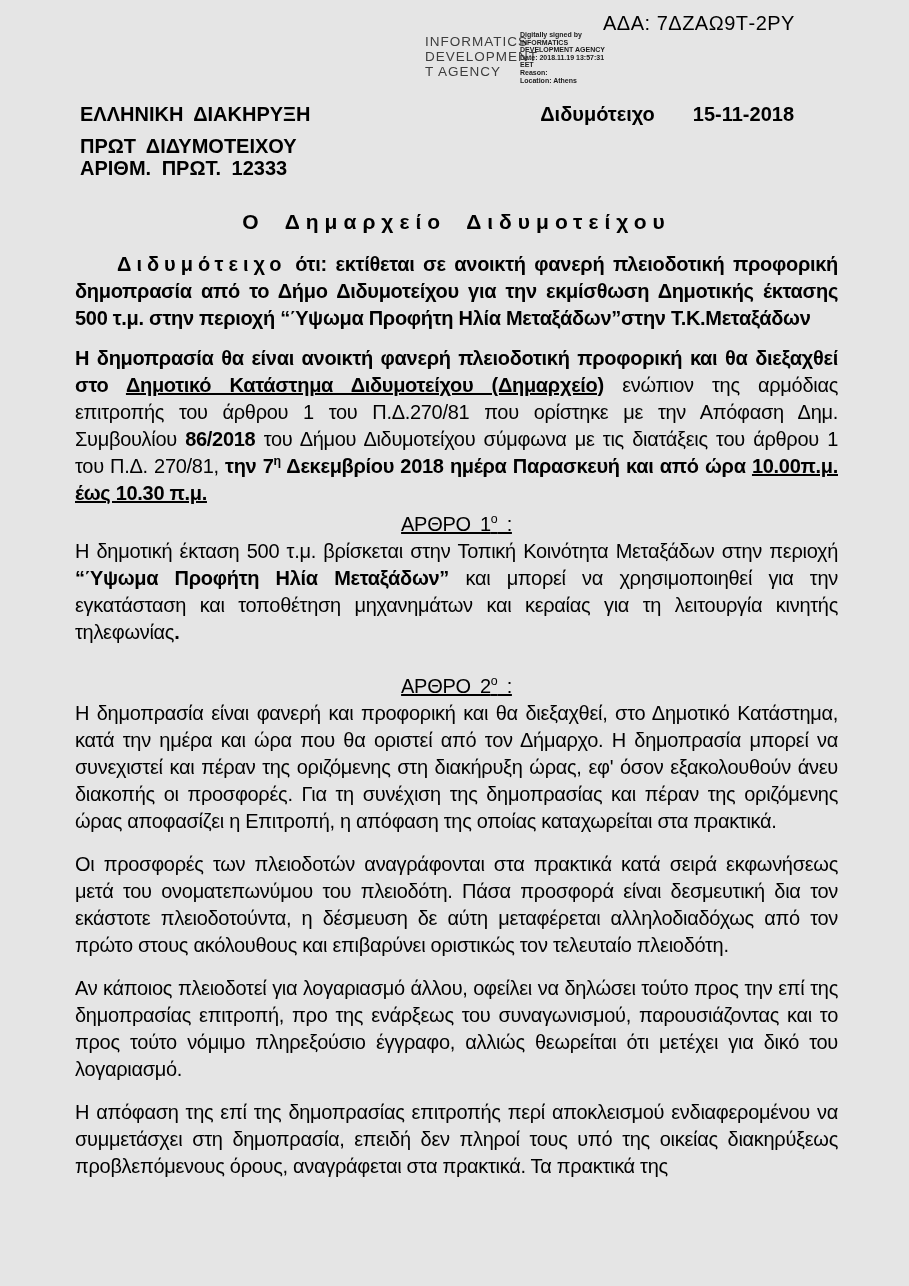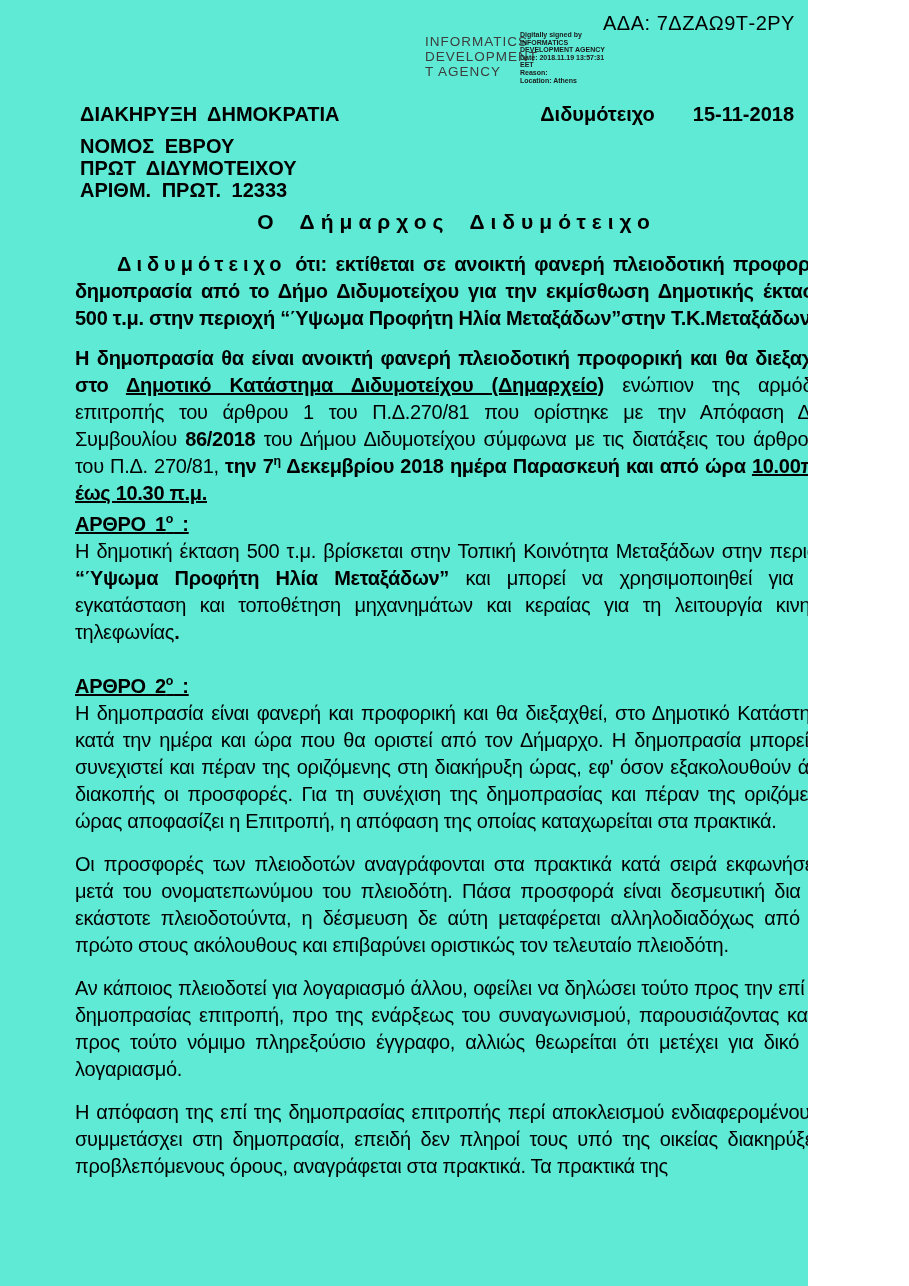--- a/index.html
+++ b/index.html
@@ -1,20 +1,20 @@
 <!DOCTYPE html>
 <html lang="el"><head>
 <meta charset="utf-8">
 <style>
   html, body { margin: 0; padding: 0; background: #ffffff; }
   .page {
     position: relative;
-    width: 808px;
+    width: 909px;
     height: 1286px;
-    background: #5eead4;
+    background: #e5e5e5;
     color: #000;
     font-family: "Liberation Sans", sans-serif;
     overflow: hidden;
   }
 
   
   .ada {
     position: absolute;
     left: 603px;
     top: 12px;
@@ -88,23 +88,23 @@
     text-align: center;
     font-weight: 700;
     font-size: 21px;
     letter-spacing: 6px;
     word-spacing: 9px;
   }
   .blk.lead { margin-top: 0; text-indent: 42px; }
   .blk.para { margin-top: 16px; }
   .lead + .para { margin-top: 13px; }
   .blk.heading {
-    font-weight: 700;
+    font-weight: 400;
     text-decoration: underline;
-    text-align: left;
+    text-align: center;
     word-spacing: 4px;
   }
   .blk.h1 { margin-top: 4px; }
   .blk.h2 { margin-top: 27px; }
   .heading + .para { margin-top: 0; }
 
   .b  { font-weight: 700; }
   .u  { text-decoration: underline; }
   .ls { letter-spacing: 5px; }
   sup { font-size: 62%; line-height: 0; vertical-align: super; }
@@ -127,32 +127,31 @@
     <div>INFORMATICS</div>
     <div>DEVELOPMENT AGENCY</div>
     <div>Date: 2018.11.19 13:57:31</div>
     <div>EET</div>
     <div>Reason:</div>
     <div>Location: Athens</div>
   </div>
 
   <div class="header">
     <div class="header-row">
-      <span>ΔΙΑΚΗΡΥΞΗ  ΔΗΜΟΚΡΑΤΙΑ</span>
+      <span>ΕΛΛΗΝΙΚΗ  ΔΙΑΚΗΡΥΞΗ</span>
       <span class="place-date">
         <span>Διδυμότειχο</span><span class="date">15-11-2018</span>
       </span>
     </div>
-    <div>ΝΟΜΟΣ  ΕΒΡΟΥ</div>
     <div>ΠΡΩΤ  ΔΙΔΥΜΟΤΕΙΧΟΥ</div>
     <div>ΑΡΙΘΜ.  ΠΡΩΤ.  12333</div>
   </div>
 
   <div class="doc-body">
-      <div class="blk subtitle"><span>Ο  Δήμαρχος  Διδυμότειχο</span></div>
+      <div class="blk subtitle"><span>Ο  Δημαρχείο  Διδυμοτείχου</span></div>
       <div class="blk para lead"><span class="b ls">Διδυμότειχο</span><span class="b">  ότι: εκτίθεται σε ανοικτή φανερή πλειοδοτική προφορική δημοπρασία  από το Δήμο Διδυμοτείχου για την εκμίσθωση Δημοτικής έκτασης 500 τ.μ. στην περιοχή “Ύψωμα Προφήτη Ηλία Μεταξάδων”στην Τ.Κ.Μεταξάδων</span></div>
       <div class="blk para"><span class="b">Η δημοπρασία θα είναι ανοικτή φανερή πλειοδοτική προφορική και θα διεξαχθεί στο </span><span class="b u">Δημοτικό Κατάστημα Διδυμοτείχου (Δημαρχείο)</span><span> ενώπιον της αρμόδιας επιτροπής του άρθρου 1 του Π.Δ.270/81 που ορίστηκε με την Απόφαση Δημ. Συμβουλίου </span><span class="b">86/2018</span><span> του Δήμου Διδυμοτείχου σύμφωνα με τις διατάξεις του άρθρου 1 του Π.Δ. 270/81, </span><span class="b">την 7</span><sup class="b">η</sup><span class="b"> Δεκεμβρίου 2018 ημέρα Παρασκευή και από ώρα </span><span class="b u">10.00π.μ.  έως  10.30 π.μ.</span></div>
       <div class="blk heading h1"><span>ΑΡΘΡΟ  1</span><sup>ο</sup><span> :</span></div>
       <div class="blk para"><span>Η δημοτική έκταση 500 τ.μ. βρίσκεται στην Τοπική Κοινότητα Μεταξάδων στην περιοχή </span><span class="b">“Ύψωμα Προφήτη Ηλία Μεταξάδων”</span><span> και μπορεί να χρησιμοποιηθεί για την εγκατάσταση και τοποθέτηση μηχανημάτων και κεραίας για τη λειτουργία κινητής τηλεφωνίας</span><span class="b">.</span></div>
       <div class="blk heading h2"><span>ΑΡΘΡΟ  2</span><sup>ο</sup><span> :</span></div>
       <div class="blk para"><span> Η δημοπρασία είναι φανερή και προφορική και θα διεξαχθεί, στο Δημοτικό Κατάστημα, κατά την ημέρα και ώρα που θα οριστεί από τον Δήμαρχο. Η δημοπρασία μπορεί να συνεχιστεί και πέραν της οριζόμενης στη διακήρυξη ώρας, εφ' όσον εξακολουθούν άνευ διακοπής οι προσφορές. Για τη συνέχιση της δημοπρασίας και πέραν της οριζόμενης ώρας αποφασίζει η Επιτροπή, η απόφαση της οποίας καταχωρείται  στα πρακτικά.</span></div>
       <div class="blk para"><span>Οι προσφορές των πλειοδοτών αναγράφονται στα πρακτικά κατά σειρά εκφωνήσεως μετά του ονοματεπωνύμου του πλειοδότη. Πάσα προσφορά είναι δεσμευτική δια τον εκάστοτε πλειοδοτούντα, η δέσμευση δε αύτη μεταφέρεται αλληλοδιαδόχως από τον πρώτο στους ακόλουθους και επιβαρύνει οριστικώς τον τελευταίο πλειοδότη.</span></div>
       <div class="blk para"><span>Αν κάποιος πλειοδοτεί για λογαριασμό άλλου, οφείλει να δηλώσει τούτο προς την επί της δημοπρασίας επιτροπή, προ της ενάρξεως του συναγωνισμού, παρουσιάζοντας και το προς τούτο νόμιμο πληρεξούσιο έγγραφο, αλλιώς θεωρείται ότι μετέχει για δικό του λογαριασμό.</span></div>
       <div class="blk para"><span>Η απόφαση της επί της δημοπρασίας επιτροπής περί αποκλεισμού ενδιαφερομένου να συμμετάσχει στη δημοπρασία, επειδή δεν πληροί τους υπό της οικείας διακηρύξεως προβλεπόμενους όρους, αναγράφεται στα πρακτικά. Τα πρακτικά της</span></div>
     </div>

